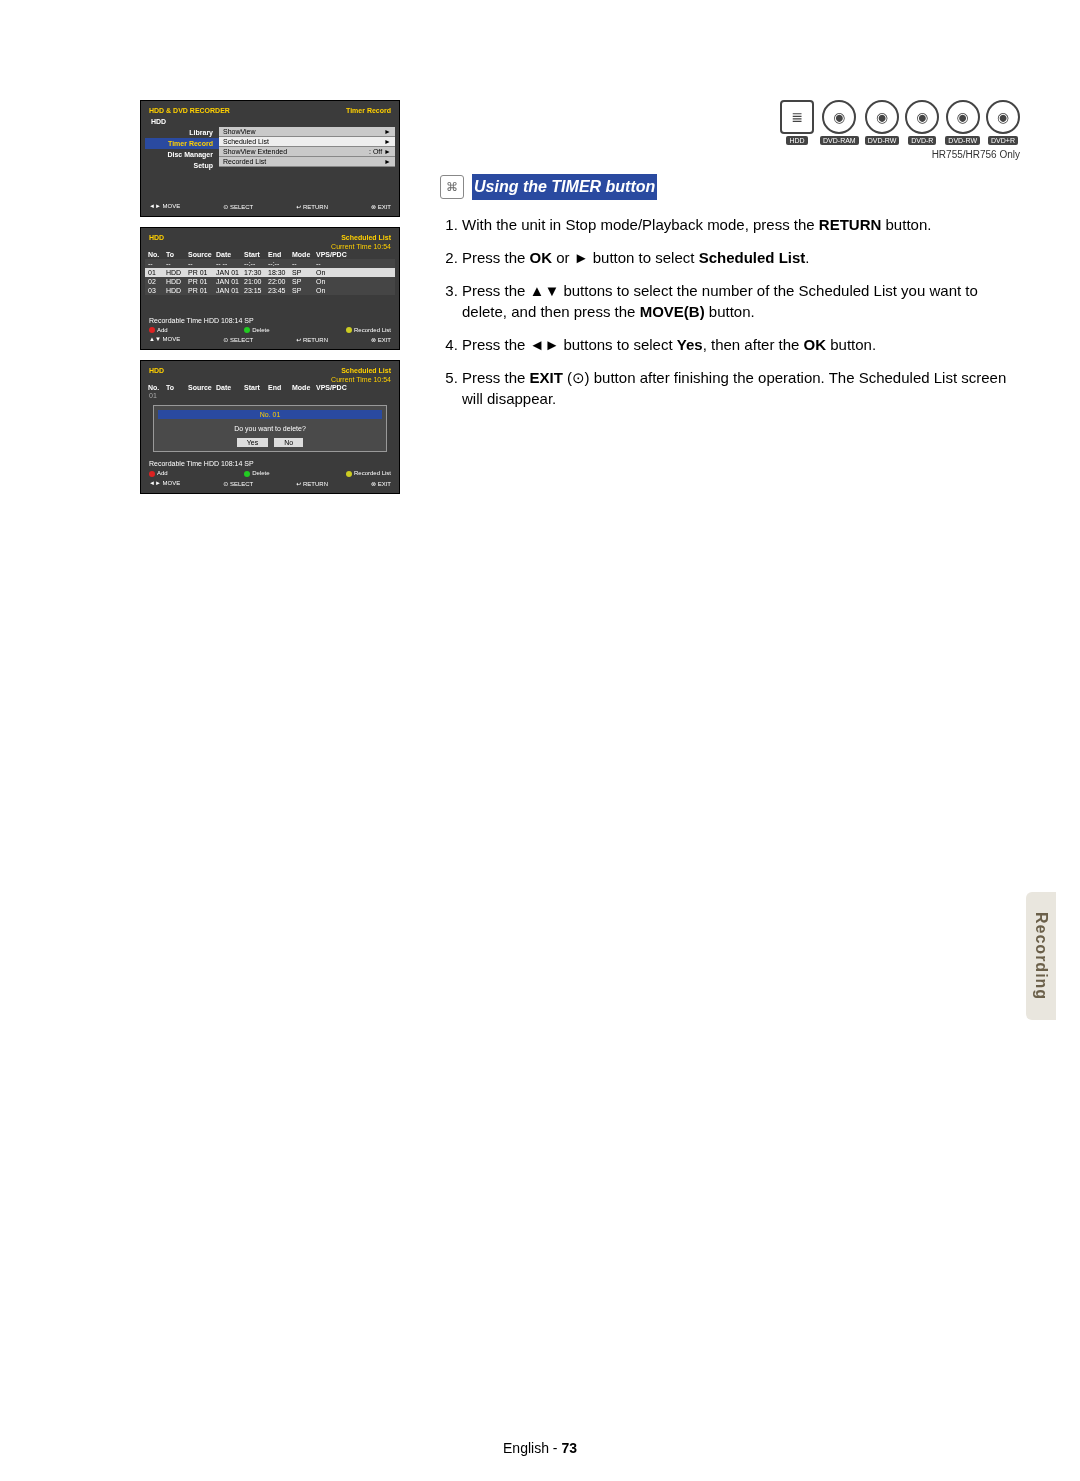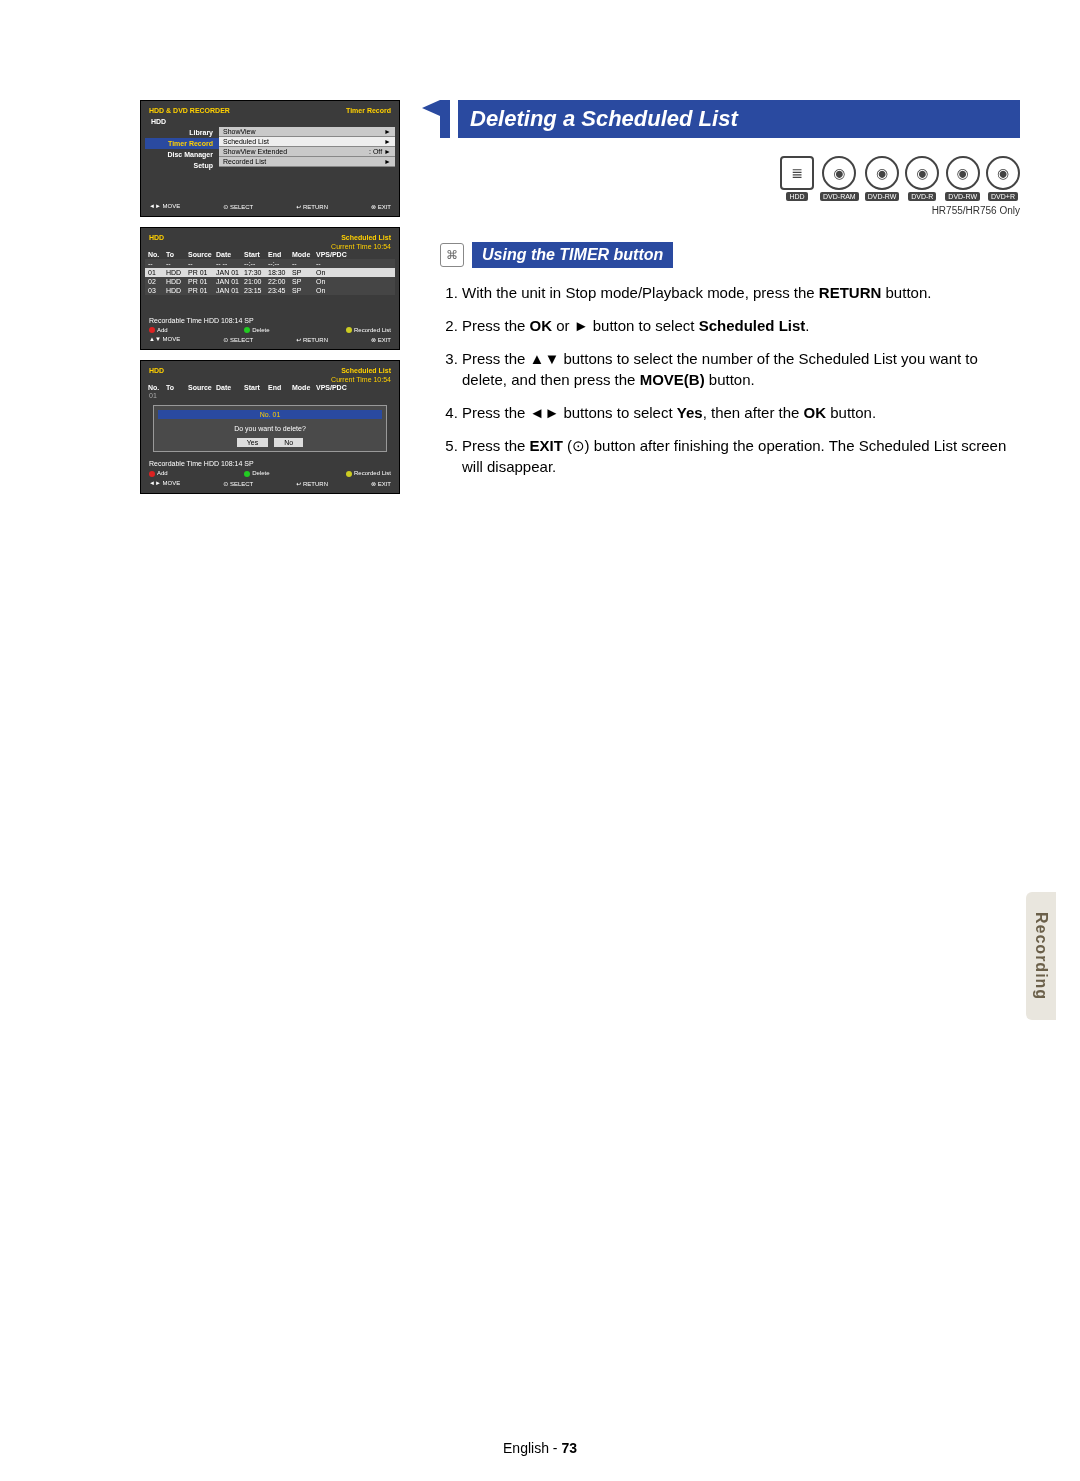--- a/index.html
+++ b/index.html
@@ -97,29 +97,29 @@
     display: inline-flex; flex-direction: column; align-items: center;
     margin-left: 6px; vertical-align: top;
   }
   .disc .icon {
     width: 30px; height: 30px; border: 2px solid #444; border-radius: 50%;
     display: flex; align-items: center; justify-content: center;
     font-size: 14px; color: #444; background: #fff;
   }
   .disc.hdd .icon { border-radius: 4px; }
   .disc .lbl { font-size: 7px; color: #fff; background: #444; padding: 1px 3px; margin-top: 2px; border-radius: 2px; }
-  .disc-note { text-align: right; font-size: 10px; color: #333; margin-bottom: 26px; }
+  .disc-note { text-align: right; font-size: 10px; color: #333; margin-bottom: 14px; }
   .intro { font-style: italic; font-weight: bold; margin-bottom: 18px; font-size: 15px; }
   .sub-row { display: flex; align-items: center; gap: 8px; margin-bottom: 14px; }
   .sub-icon {
     width: 22px; height: 22px; border: 1px solid #888; border-radius: 3px;
     display:flex;align-items:center;justify-content:center;font-size:12px;color:#666;
   }
   .sub-title { background: #2a4aa0; color: #fff; font-style: italic; font-weight: bold;
-    padding: 4px 10px; font-size: 16px; }
+    padding: 4px 2px; font-size: 16px; }
   ol.steps { margin: 0; padding-left: 22px; font-size: 15px; }
   ol.steps > li { margin-bottom: 12px; line-height: 1.4; }
   ol.steps ul { list-style: disc; margin: 6px 0 0 0; padding-left: 18px; }
   .tab {
     position: absolute; right: 24px; bottom: 420px;
     writing-mode: vertical-rl;
     background: #e9e6de; color: #6b604a;
     padding: 20px 6px; font-weight: bold; letter-spacing: 1px;
     border-radius: 6px 0 0 6px; font-size: 16px;
   }
@@ -285,24 +285,20 @@
         <span>◄► MOVE</span>
         <span>⊙ SELECT</span>
         <span>↩ RETURN</span>
         <span>⊗ EXIT</span>
       </div>
     </div>
 
   </div>
 
   <div class="right-col">
-    <div class="section-title">
-      <div class="bar"></div>
-      <h2>Deleting a Scheduled List</h2>
-    </div>
 
     <div class="disc-row" id="disc-row"><span class="disc hdd">
           <span class="icon">≣</span>
           <span class="lbl">HDD</span>
         </span><span class="disc">
           <span class="icon">◉</span>
           <span class="lbl">DVD-RAM</span>
         </span><span class="disc">
           <span class="icon">◉</span>
           <span class="lbl">DVD-RW</span>

